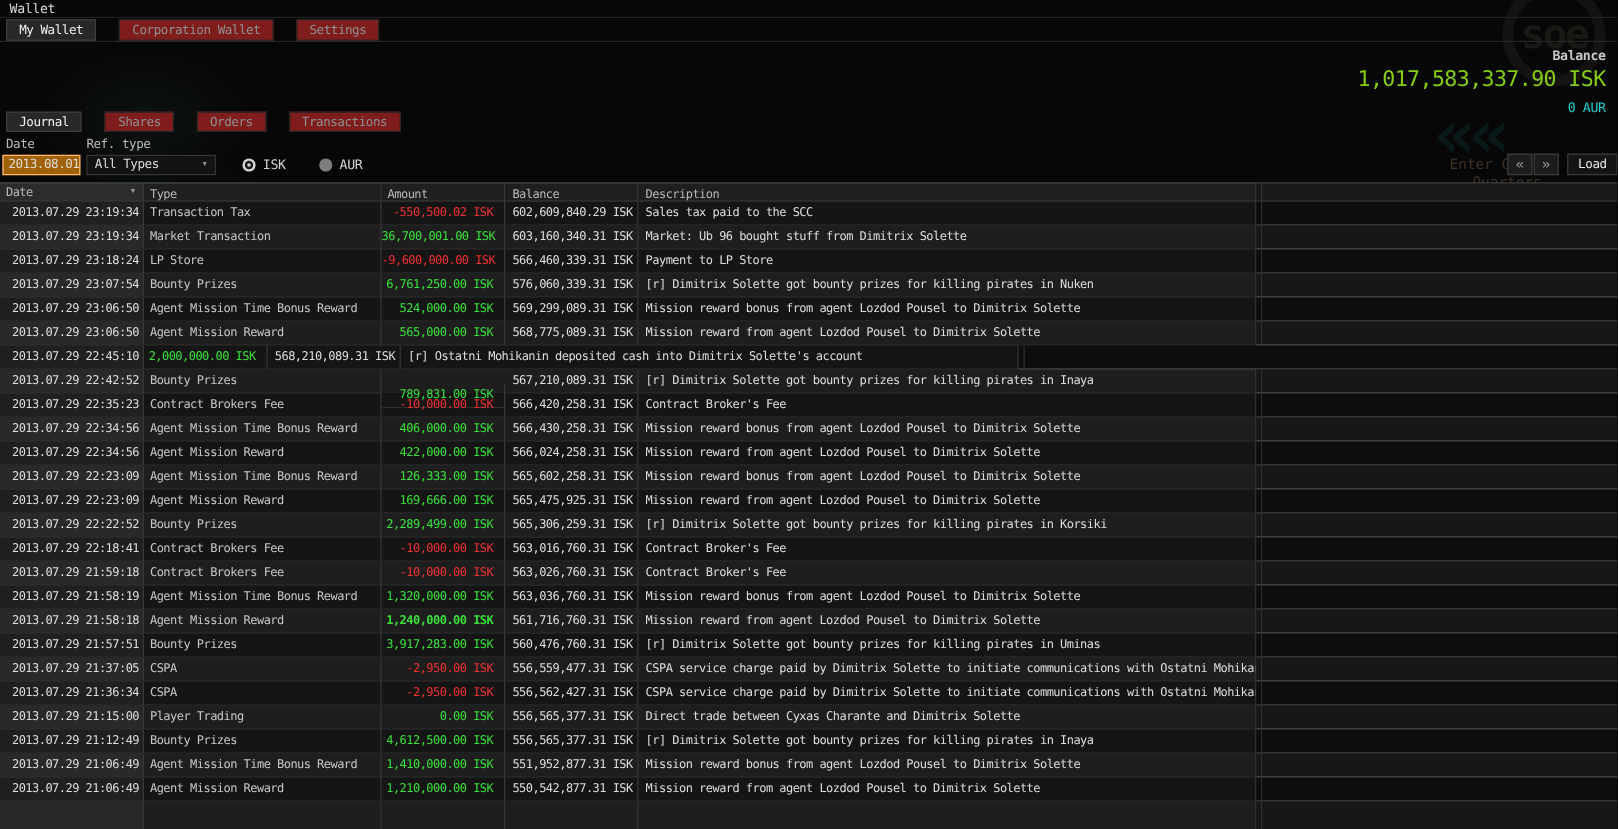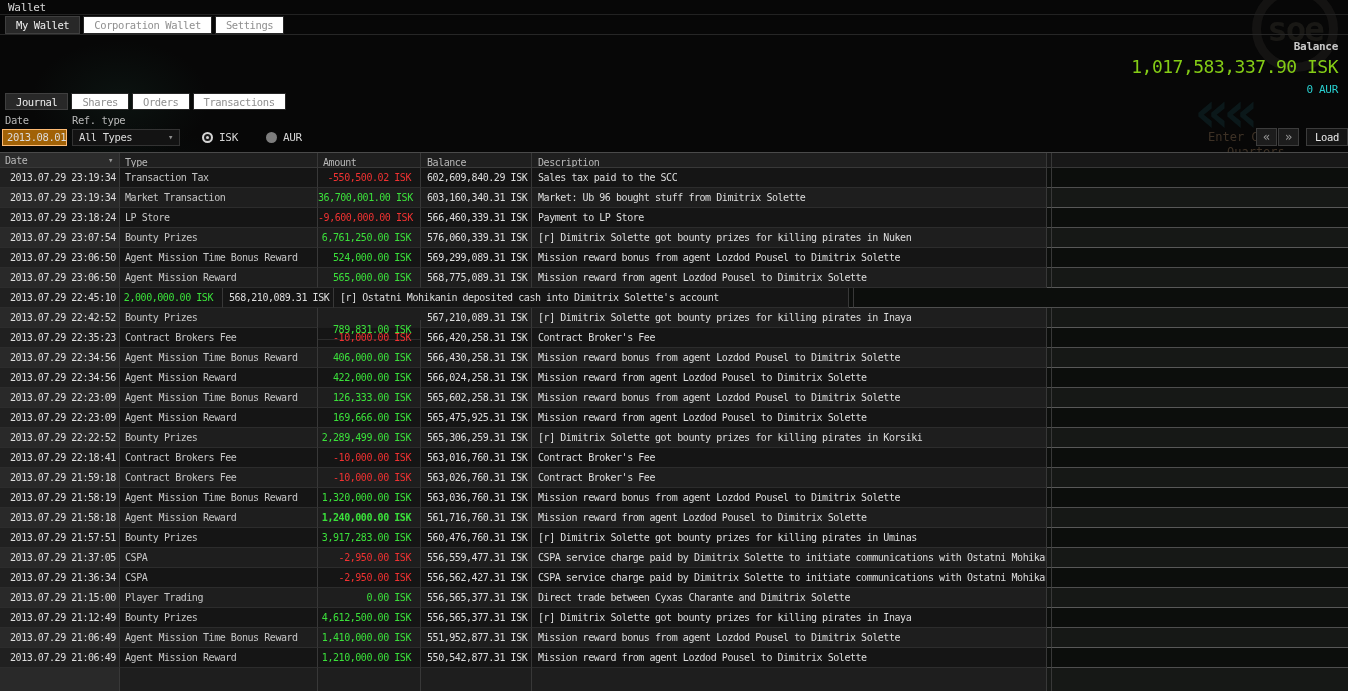--- a/index.html
+++ b/index.html
@@ -19,27 +19,27 @@
     font-size:34px; font-weight:bold; color:rgba(60,56,48,0.35); letter-spacing:-2px;
   }
   .env-chevrons {
     position:absolute; left:1195px; top:78px; font-size:58px; font-weight:bold;
     color:rgba(45,150,165,0.12); letter-spacing:-6px; pointer-events:none;
   }
   .env-btn-text { position:absolute; color:rgba(190,150,110,0.30); font-size:12px; pointer-events:none; }
   
   .window-title { position:absolute; left:8px; top:1px; font-size:11px; color:#d8d8d8; letter-spacing:-0.3px; }
   .hline { position:absolute; left:0; width:1348px; height:1px; background:#222; }
-  .tabs { position:absolute; display:flex; gap:3px; }
+  .tabs { position:absolute; display:flex; gap:19px; }
   .tabs.main { left:5px; top:16px; }
   .tabs.sub  { left:5px; top:93px; }
   .tab {
     height:18px; padding:0 10px; display:flex; align-items:center;
     font-size:10.5px; letter-spacing:-0.4px;
-    background:#ffffff; color:#8f8f8f; border:1px solid #262626;
+    background:#7f1d1d; color:#8f8f8f; border:1px solid #262626;
     cursor:default; white-space:nowrap;
   }
   .tab.active { background:#282828; color:#efefef; border-color:#3f3f3f; }
   .tabs.sub .tab { height:17px; }
   
   .balance-block { position:absolute; right:10px; top:40px; text-align:right; }
   .bal-label { font-size:11px; font-weight:bold; color:#c9c9c9; letter-spacing:-0.3px; }
   .bal-isk { margin-top:3px; font-size:18px; color:#84cc16; letter-spacing:-0.5px; }
   .bal-aur { margin-top:6px; font-size:11px; letter-spacing:-0.3px; }
   

